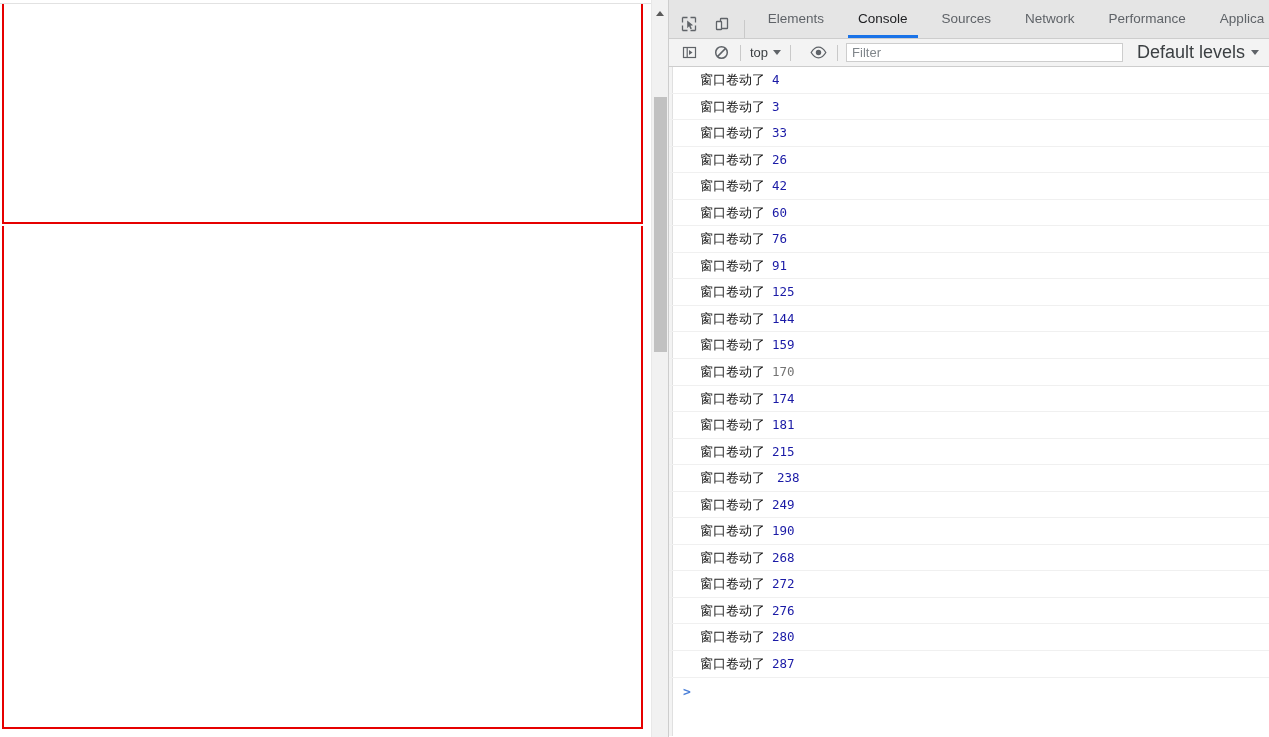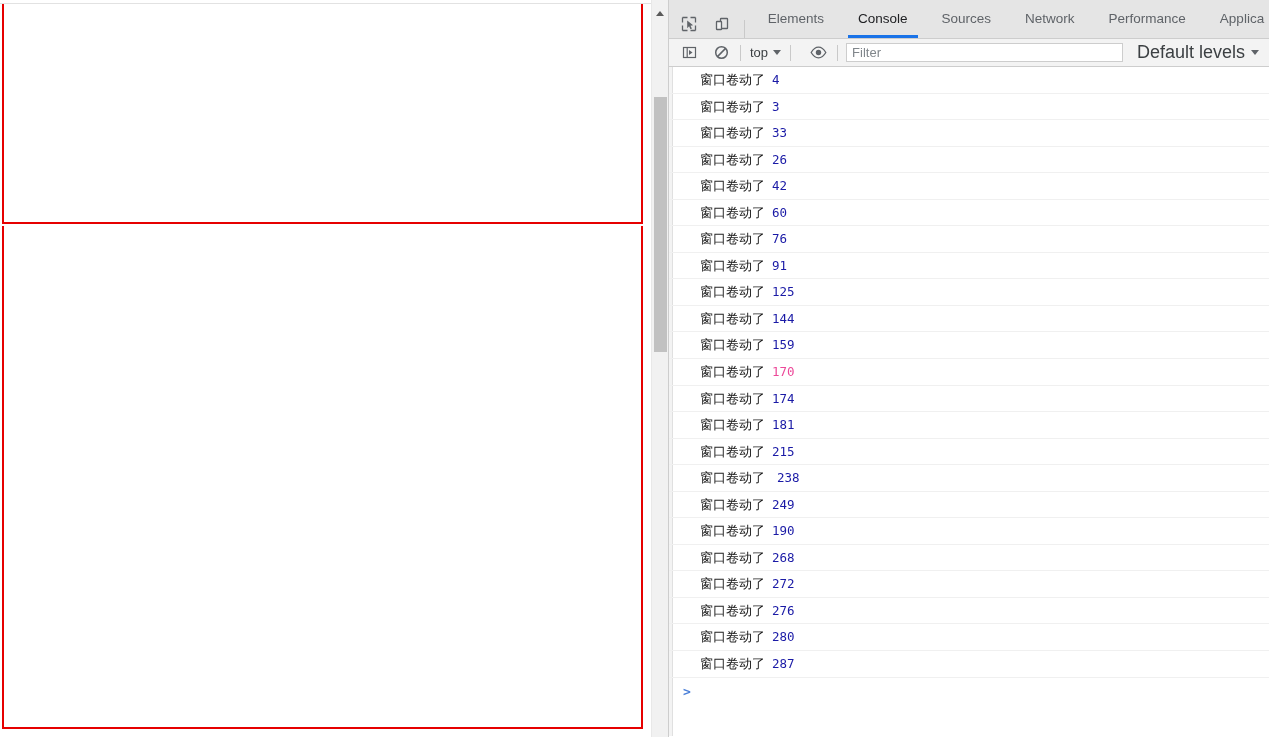--- a/index.html
+++ b/index.html
@@ -393,21 +393,21 @@
           <div class="msg-row"><span class="msg-text">窗口卷动了</span><span class="msg-num" style="color: rgb(26, 26, 166);">3</span></div>
           <div class="msg-row"><span class="msg-text">窗口卷动了</span><span class="msg-num" style="color: rgb(26, 26, 166);">33</span></div>
           <div class="msg-row"><span class="msg-text">窗口卷动了</span><span class="msg-num" style="color: rgb(26, 26, 166);">26</span></div>
           <div class="msg-row"><span class="msg-text">窗口卷动了</span><span class="msg-num" style="color: rgb(26, 26, 166);">42</span></div>
           <div class="msg-row"><span class="msg-text">窗口卷动了</span><span class="msg-num" style="color: rgb(26, 26, 166);">60</span></div>
           <div class="msg-row"><span class="msg-text">窗口卷动了</span><span class="msg-num" style="color: rgb(26, 26, 166);">76</span></div>
           <div class="msg-row"><span class="msg-text">窗口卷动了</span><span class="msg-num" style="color: rgb(26, 26, 166);">91</span></div>
           <div class="msg-row"><span class="msg-text">窗口卷动了</span><span class="msg-num" style="color: rgb(26, 26, 166);">125</span></div>
           <div class="msg-row"><span class="msg-text">窗口卷动了</span><span class="msg-num" style="color: rgb(26, 26, 166);">144</span></div>
           <div class="msg-row"><span class="msg-text">窗口卷动了</span><span class="msg-num" style="color: rgb(26, 26, 166);">159</span></div>
-          <div class="msg-row"><span class="msg-text">窗口卷动了</span><span class="msg-num" style="color: #ec4899;">170</span></div>
+          <div class="msg-row"><span class="msg-text">窗口卷动了</span><span class="msg-num" style="color: #737373;">170</span></div>
           <div class="msg-row"><span class="msg-text">窗口卷动了</span><span class="msg-num" style="color: rgb(26, 26, 166);">174</span></div>
           <div class="msg-row"><span class="msg-text">窗口卷动了</span><span class="msg-num" style="color: rgb(26, 26, 166);">181</span></div>
           <div class="msg-row"><span class="msg-text">窗口卷动了</span><span class="msg-num" style="color: rgb(26, 26, 166);">215</span></div>
           <div class="msg-row"><span class="msg-text">窗口卷动了</span><span class="msg-num" style="color: rgb(26, 26, 166); margin-left: 12px;">238</span></div>
           <div class="msg-row"><span class="msg-text">窗口卷动了</span><span class="msg-num" style="color: rgb(26, 26, 166);">249</span></div>
           <div class="msg-row"><span class="msg-text">窗口卷动了</span><span class="msg-num" style="color: rgb(26, 26, 166);">190</span></div>
           <div class="msg-row"><span class="msg-text">窗口卷动了</span><span class="msg-num" style="color: rgb(26, 26, 166);">268</span></div>
           <div class="msg-row"><span class="msg-text">窗口卷动了</span><span class="msg-num" style="color: rgb(26, 26, 166);">272</span></div>
           <div class="msg-row"><span class="msg-text">窗口卷动了</span><span class="msg-num" style="color: rgb(26, 26, 166);">276</span></div>
           <div class="msg-row"><span class="msg-text">窗口卷动了</span><span class="msg-num" style="color: rgb(26, 26, 166);">280</span></div>

